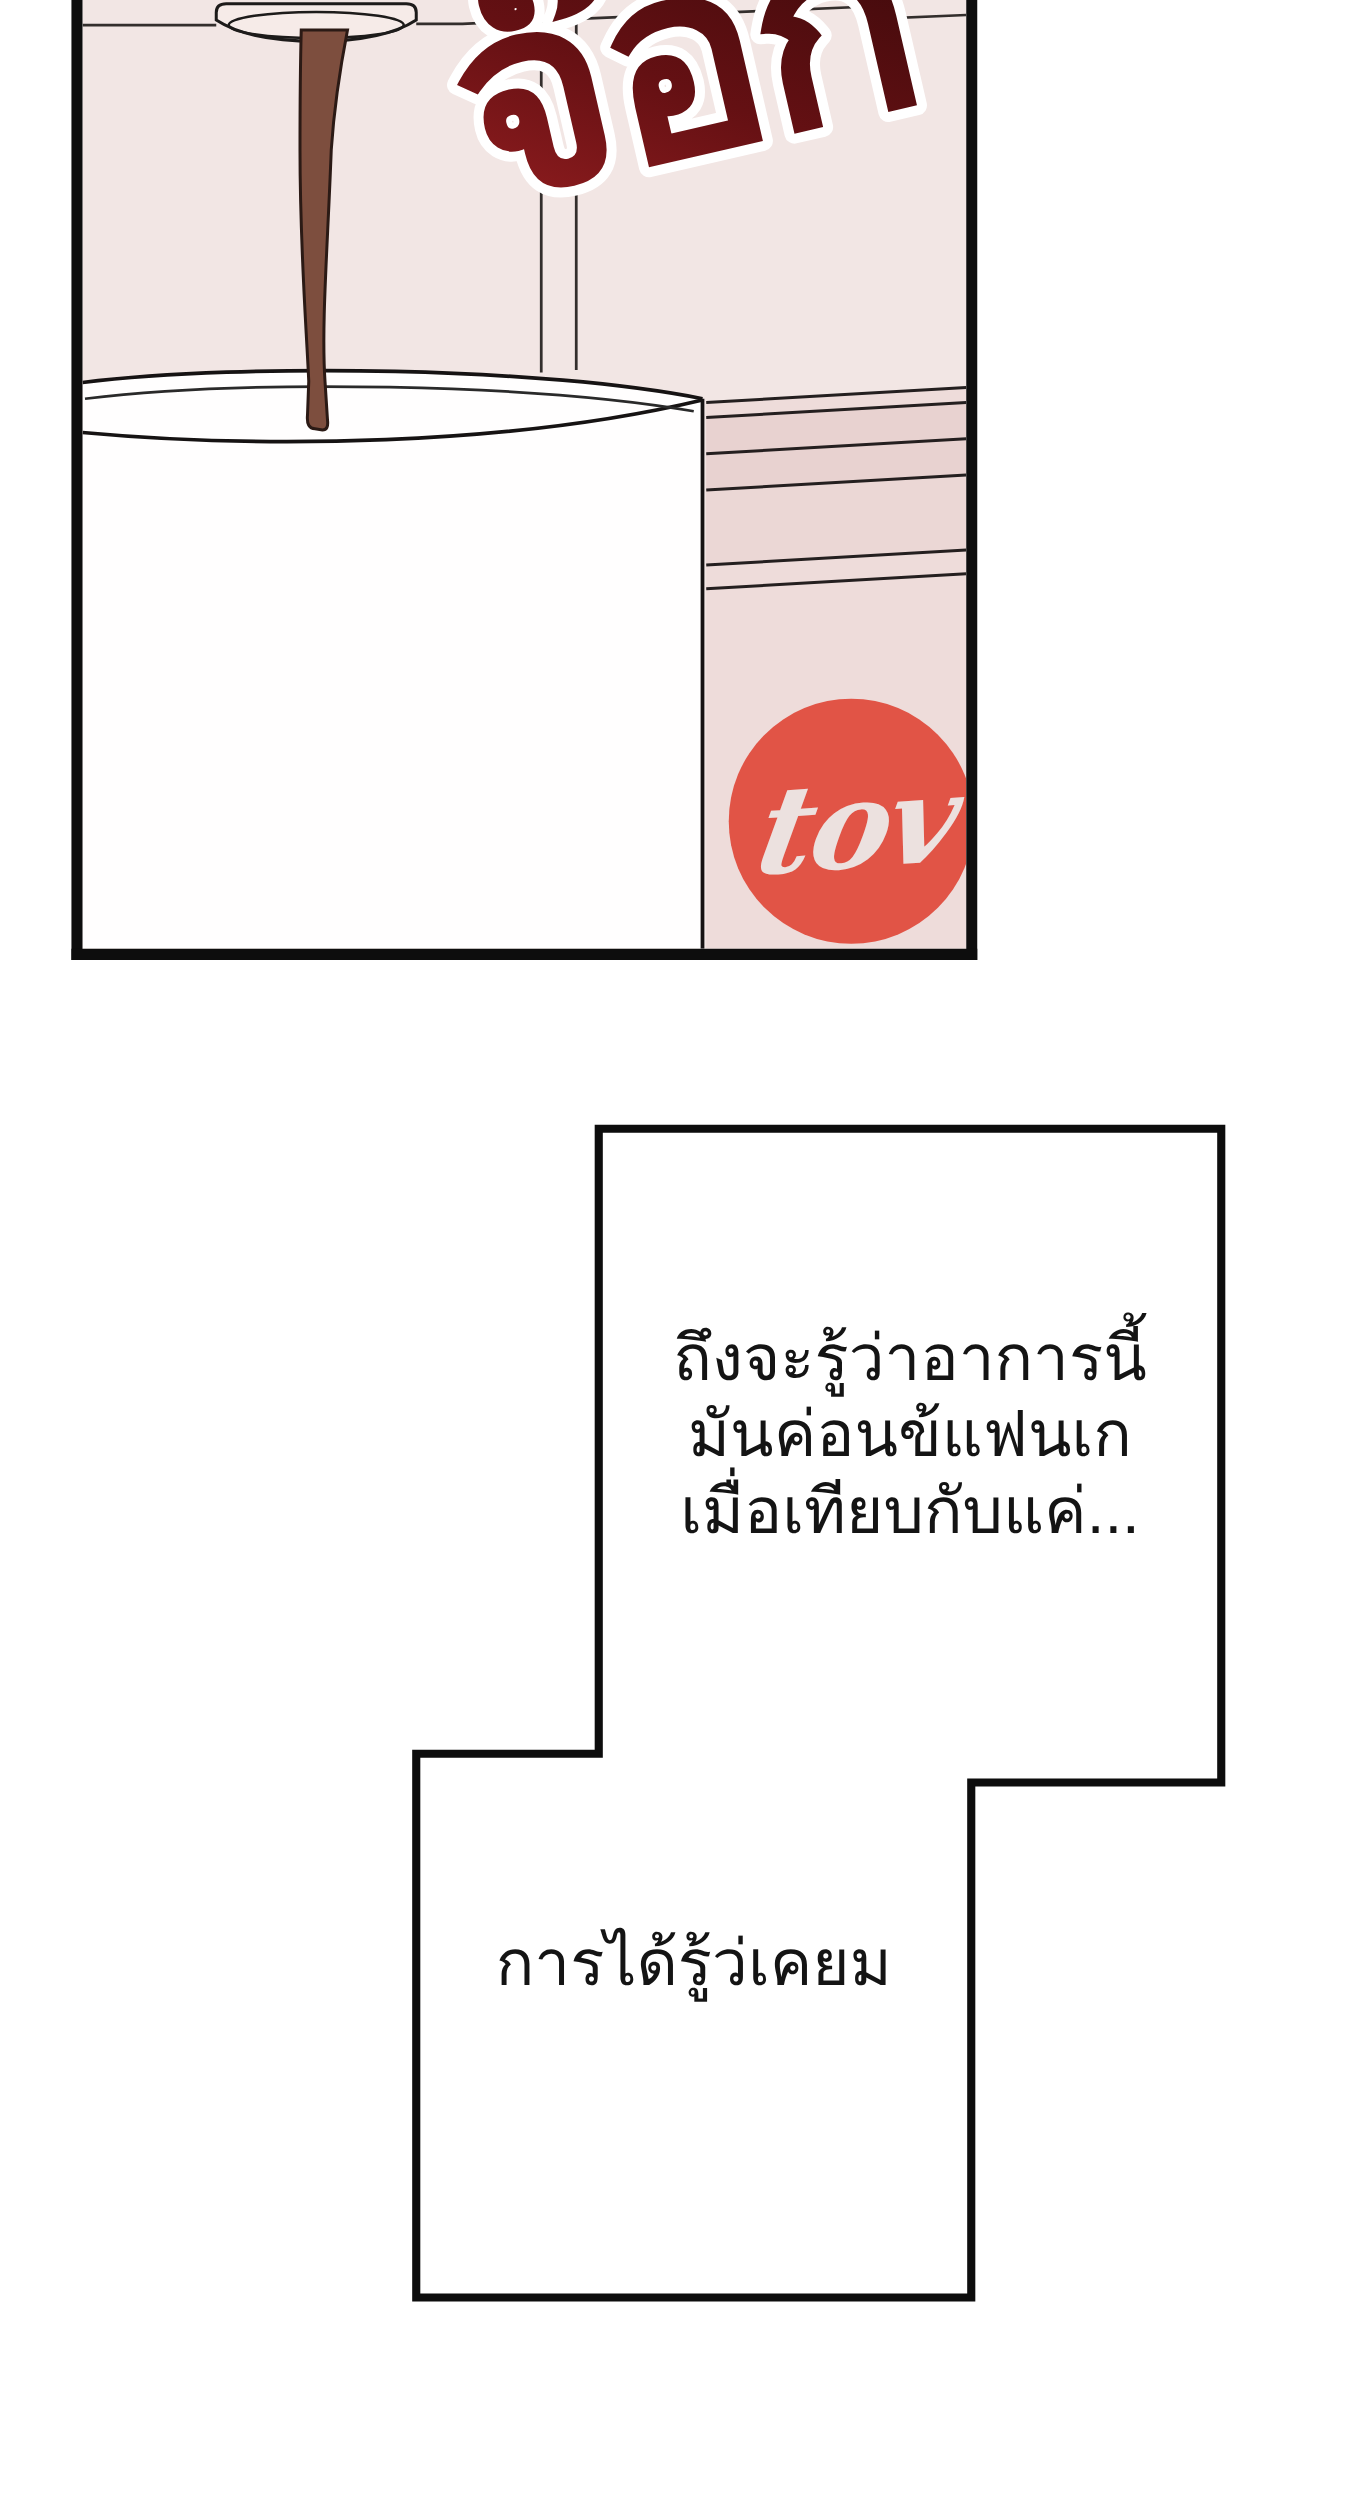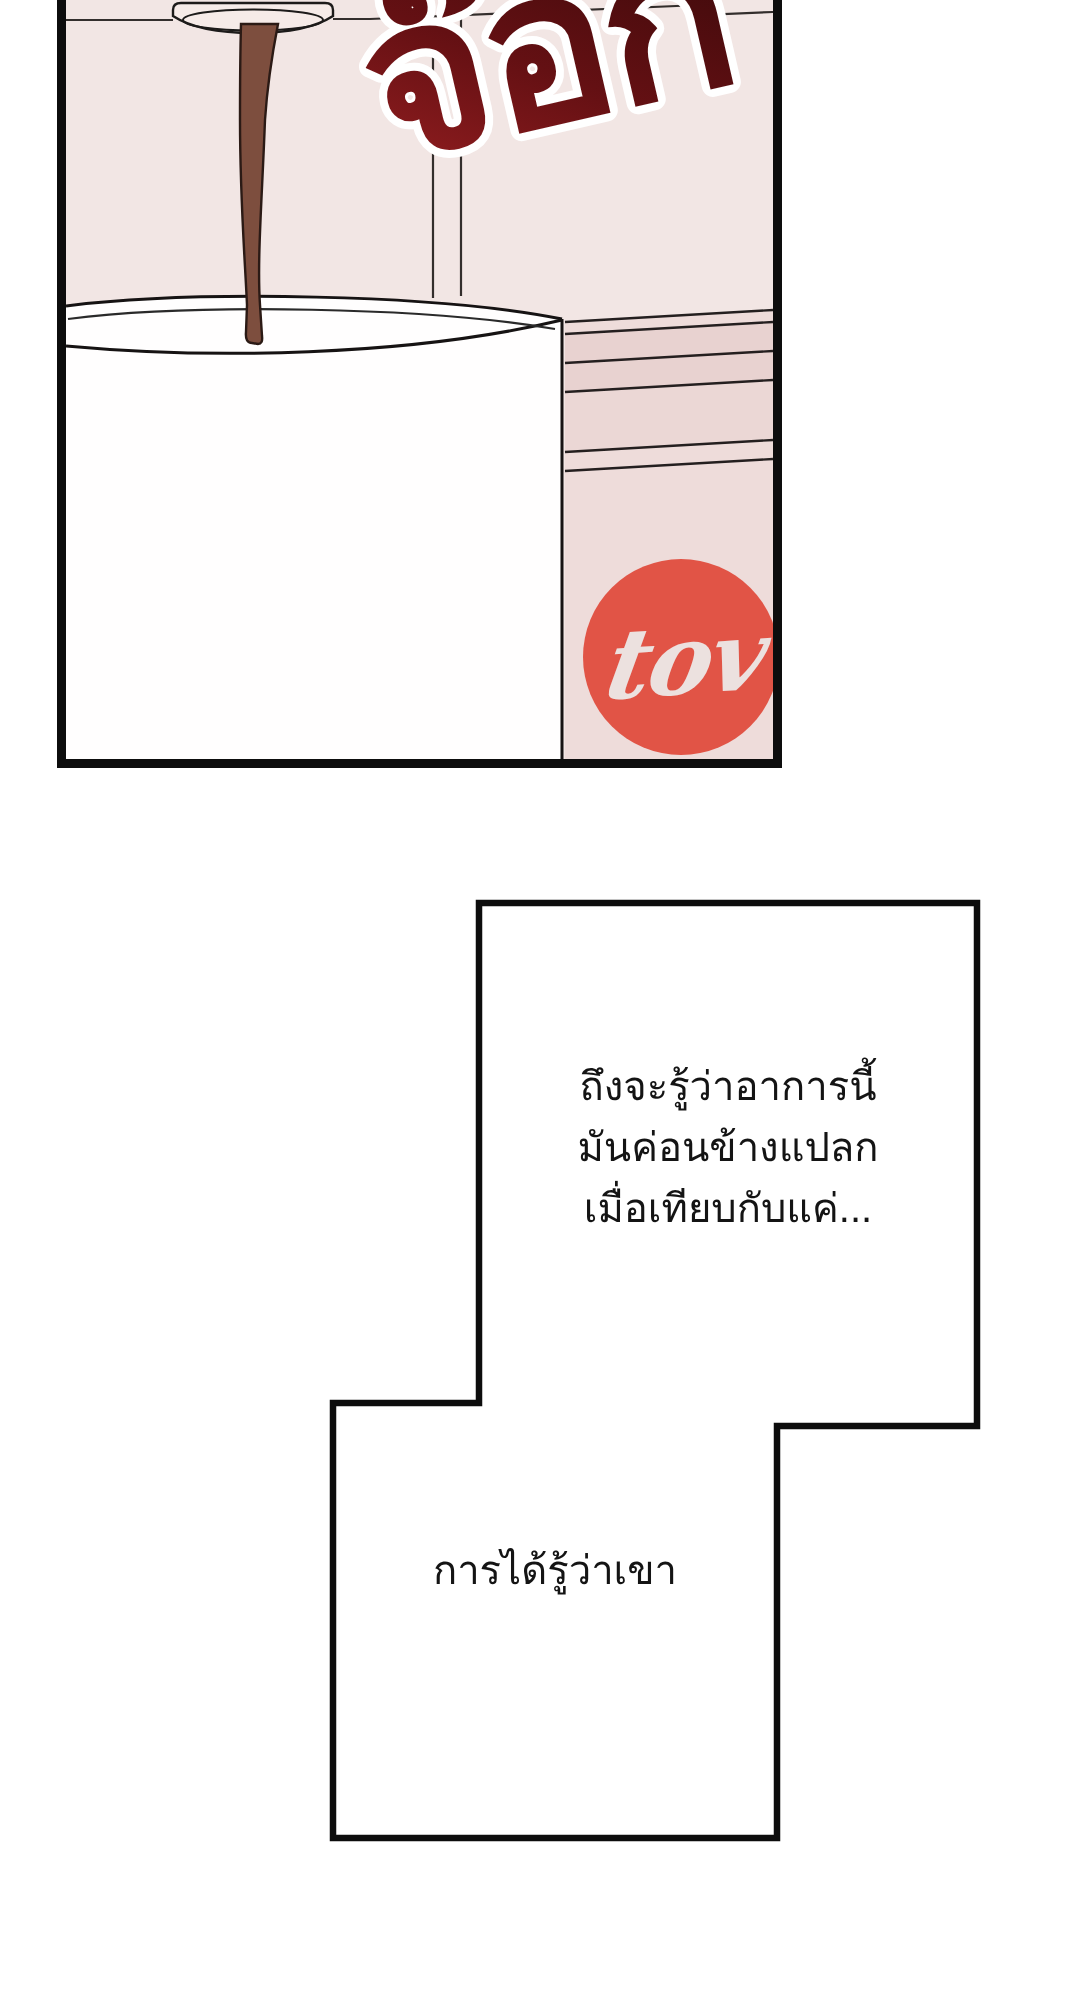--- a/index.html
+++ b/index.html
@@ -8,21 +8,21 @@
     width:1080px;height:2000px;
     background:#ffffff;
     overflow:hidden;
     font-family:"Liberation Sans","DejaVu Sans",sans-serif;
   }
   .panel-art{position:absolute;left:57px;top:0;display:block;}
   .boxes-layer{position:absolute;left:0;top:0;display:block;}
   .narration{
     position:absolute;
     color:#141414;
-    font-size:40px;
+    font-size:51px;
     line-height:61px;
     text-align:center;
     white-space:nowrap;
   }
   .narration .line{display:block;}
   .n1{left:479px;top:1056px;width:498px;}
   .n2{left:333px;top:1540px;width:444px;}
   .sfx-text{
     font-family:"Liberation Sans","DejaVu Sans",sans-serif;
     font-weight:bold;
@@ -114,21 +114,21 @@
       <rect x="0" y="759" width="725" height="9"></rect>
     </g>
   </svg>
 
   <svg class="boxes-layer" width="1080" height="2000" viewBox="0 0 1080 2000">
     <path d="M479,903 L977,903 L977,1426 L777,1426 L777,1838 L333,1838 L333,1403 L479,1403 Z" fill="#ffffff" stroke="#0d0d0d" stroke-width="6.5" stroke-linejoin="miter"></path>
   </svg>
 
   <div class="narration n1">
     <span class="line">ถึงจะรู้ว่าอาการนี้</span>
-    <span class="line">มันค่อนข้างแปลก</span>
+    <span class="line">มันค่อนข้แฟนเก</span>
     <span class="line">เมื่อเทียบกับแค่...</span>
   </div>
 
   <div class="narration n2">
-    <span class="line">การได้รู้ว่าเขา</span>
+    <span class="line">การได้รู้ว่เคยม</span>
   </div>
 
 </div>
 
 </body></html>

